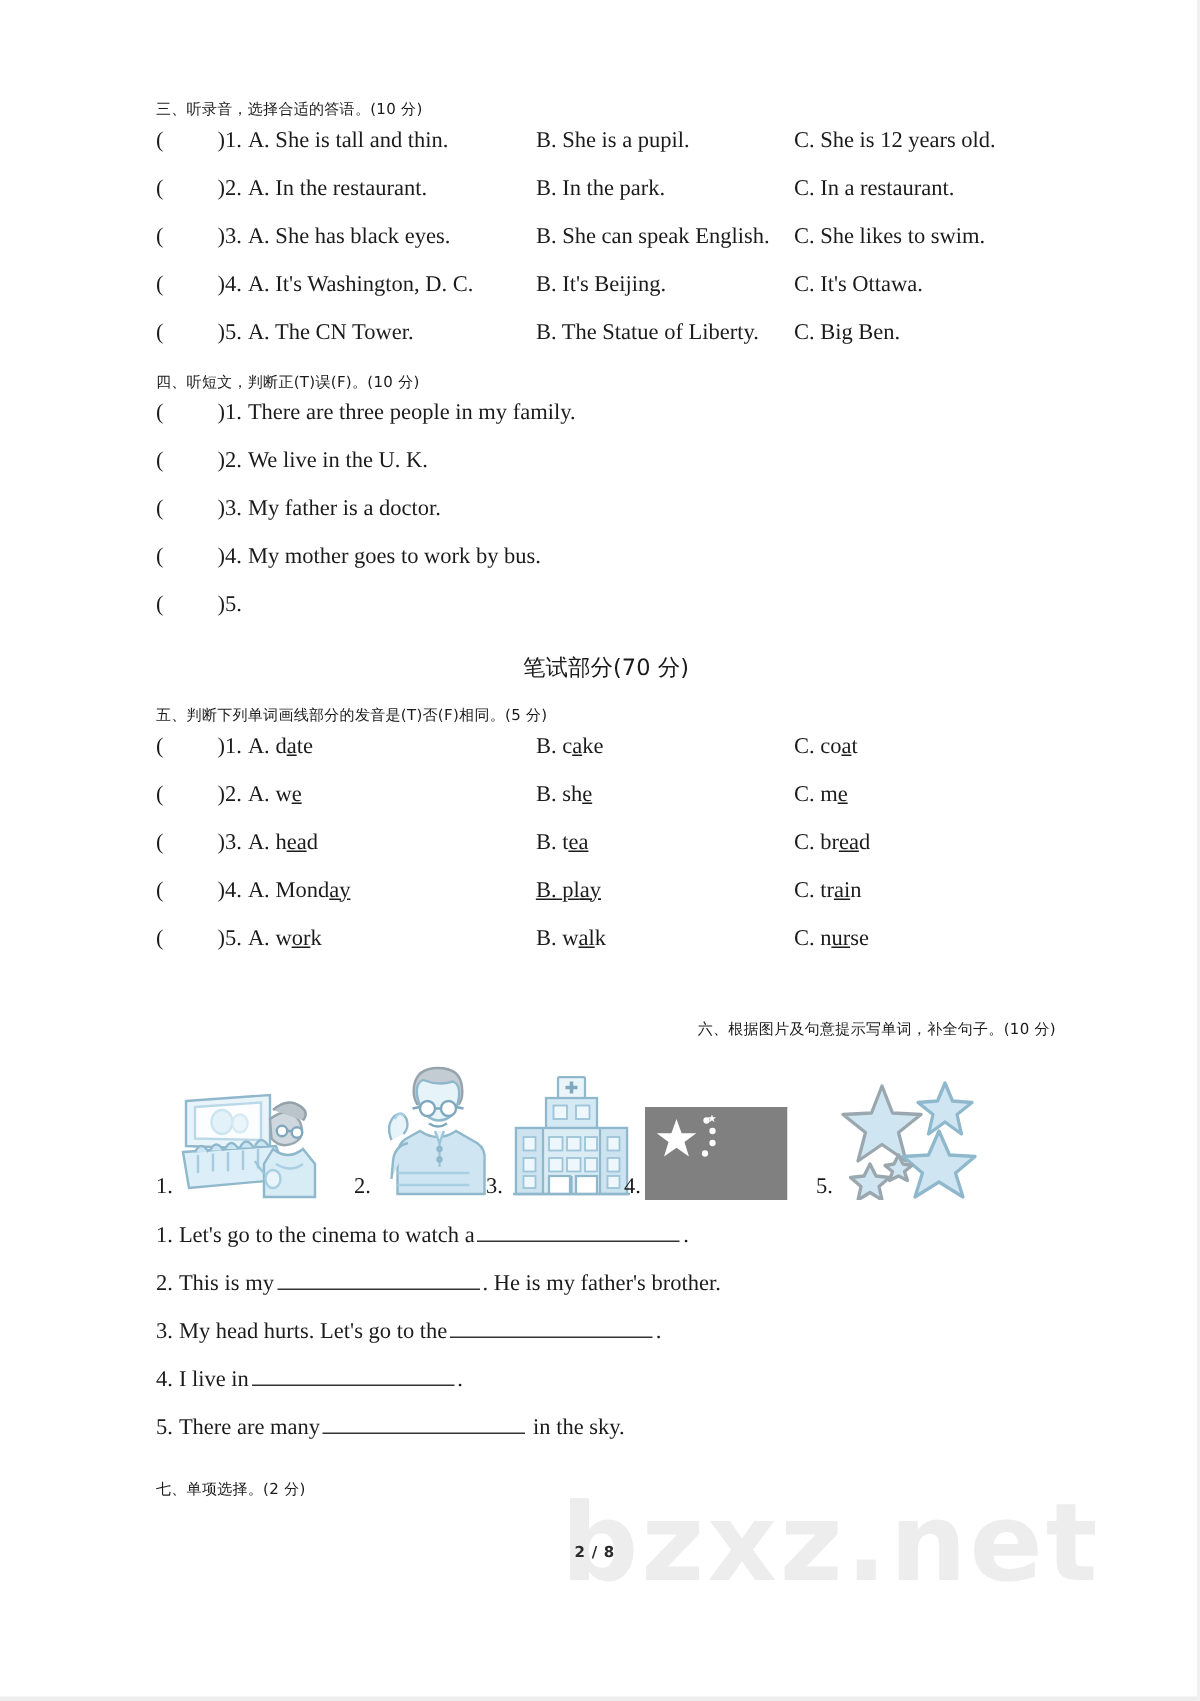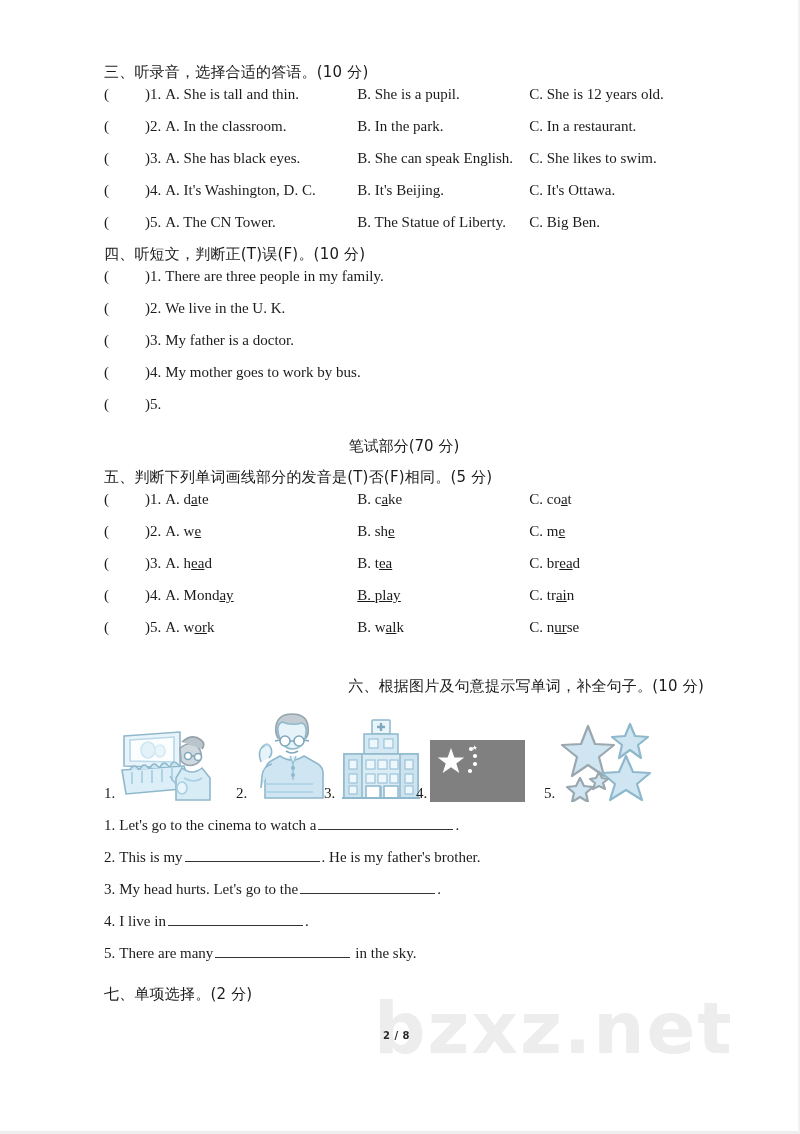--- a/index.html
+++ b/index.html
@@ -58,21 +58,21 @@
   }
 
   
   .sec-head {
     font-size: 15.5px;
     line-height: 1;
     margin: 0 0 4px 0;
     white-space: nowrap;
     letter-spacing: 0.2px;
   }
-  .sec-head .cn { font-family: "DejaVu Sans", "Liberation Sans", sans-serif; font-size: 15px; }
+  .sec-head .cn { font-family: "DejaVu Sans", "Liberation Sans", sans-serif; font-size: 10px; }
   .center-head {
     text-align: center;
     font-size: 15.5px;
     margin: 0;
     padding: 0;
   }
   .center-head .cn { font-family: "DejaVu Sans", "Liberation Sans", sans-serif; font-size: 15px; }
 
   
   .q-row {
@@ -147,21 +147,21 @@
       <div class="q-row" style="height:32px;">
         <span class="paren"><span class="lp">(</span><span class="rp">)</span></span>
         <span>1.</span>
         <span class="opt-a" style="width:192px;margin-left:4px;">A. She is tall and thin.</span>
         <span class="opt-b" style="width:172px;">B. She is a pupil.</span>
         <span class="opt-c">C. She is 12 years old.</span>
       </div>
       <div class="q-row" style="height:32px;">
         <span class="paren"><span class="lp">(</span><span class="rp">)</span></span>
         <span>2.</span>
-        <span class="opt-a" style="width:192px;margin-left:4px;">A. In the classroom.</span>
+        <span class="opt-a" style="width:192px;margin-left:4px;">A. In the restaurant.</span>
         <span class="opt-b" style="width:172px;">B. In the park.</span>
         <span class="opt-c">C. In a restaurant.</span>
       </div>
       <div class="q-row" style="height:32px;">
         <span class="paren"><span class="lp">(</span><span class="rp">)</span></span>
         <span>3.</span>
         <span class="opt-a" style="width:192px;margin-left:4px;">A. She has black eyes.</span>
         <span class="opt-b" style="width:172px;">B. She can speak English.</span>
         <span class="opt-c">C. She likes to swim.</span>
       </div>

